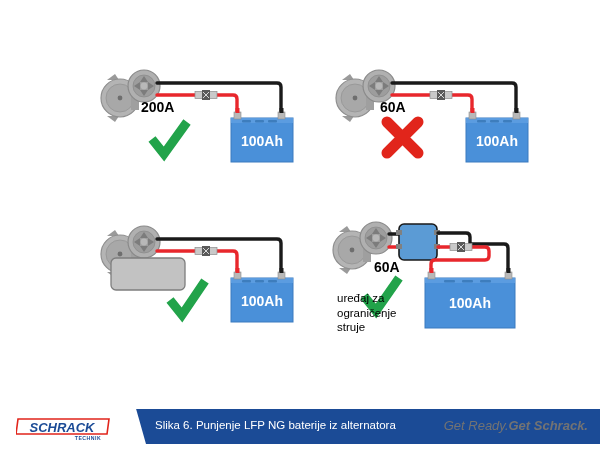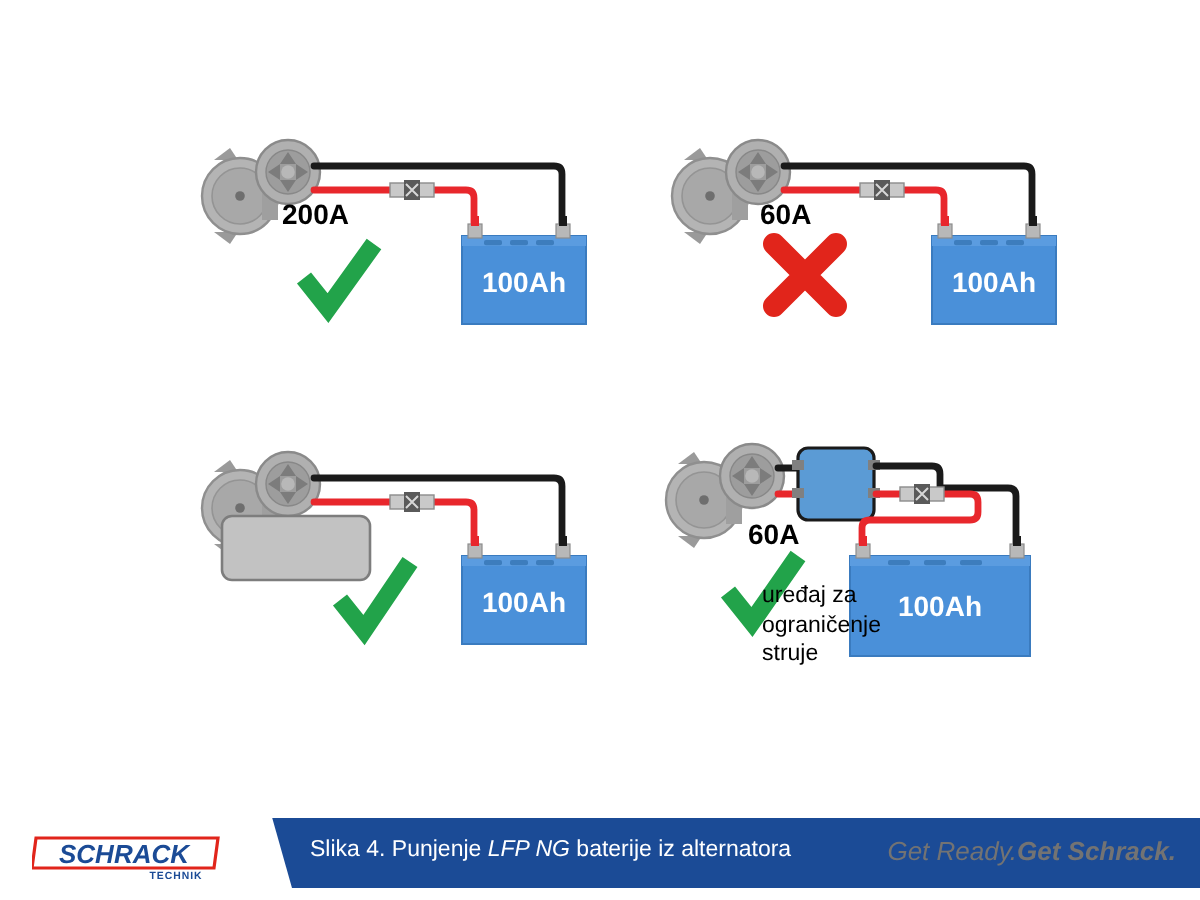--- a/index.html
+++ b/index.html
@@ -36,21 +36,21 @@
   
   .caption {
     position: absolute;
     font-family: "Liberation Sans", sans-serif;
     font-size: 11.5px;
     line-height: 14.5px;
     color: #000000;
     white-space: pre-line;
   }
   #caption-bl { left: 68px;  top: 303px; width: 180px; }
-  #caption-br { left: 337px; top: 291px; width: 130px; margin-left: 44px; }
+  #caption-br { left: 337px; top: 291px; width: 130px; }
 
   
   #footer {
     position: absolute;
     left: 0;
     bottom: 0;
     width: 600px;
     height: 44px;
     background: #ffffff;
   }
@@ -82,21 +82,20 @@
   #footer-caption {
     position: absolute;
     left: 155px;
     top: 13px;
     font-size: 11.5px;
     color: #ffffff;
     font-family: "Liberation Sans", sans-serif;
     white-space: nowrap;
   }
   #footer-caption .ital {
-    font-style: italic;
   }
   #footer-tagline {
     position: absolute;
     right: 12px;
     top: 12px;
     font-size: 13px;
     color: #737373;
     font-family: "Liberation Sans", sans-serif;
     font-style: italic;
     white-space: nowrap;
@@ -390,21 +389,21 @@
     <div id="footer-white-wedge"></div>
     <div id="footer-wedge-slant"></div>
 
     <svg id="logo" viewBox="0 0 96 27" xmlns="http://www.w3.org/2000/svg">
       <polygon points="2,4 93,4 91,19 0,19" fill="#ffffff" stroke="#e1251b" stroke-width="1.6"></polygon>
       <text x="46" y="16.5" text-anchor="middle" font-family="Liberation Sans, sans-serif" font-size="13" font-weight="bold" font-style="italic" fill="#1b4b96">SCHRACK</text>
       <text x="72" y="24.5" text-anchor="middle" font-family="Liberation Sans, sans-serif" font-size="5.2" font-weight="bold" letter-spacing="0.5" fill="#1b4b96">TECHNIK</text>
     </svg>
 
     <div id="footer-caption">
-      <span>Slika 4. Punjenje </span><span class="ital">LFP NG</span><span> baterije iz alternatora</span>
+      <span>Slika 6. Punjenje </span><span class="ital">LFP NG</span><span> baterije iz alternatora</span>
     </div>
 
     <div id="footer-tagline">
       <span class="light">Get Ready.</span><span class="bold">Get Schrack.</span>
     </div>
   </div>
 
 </div>
 
 </body></html>

